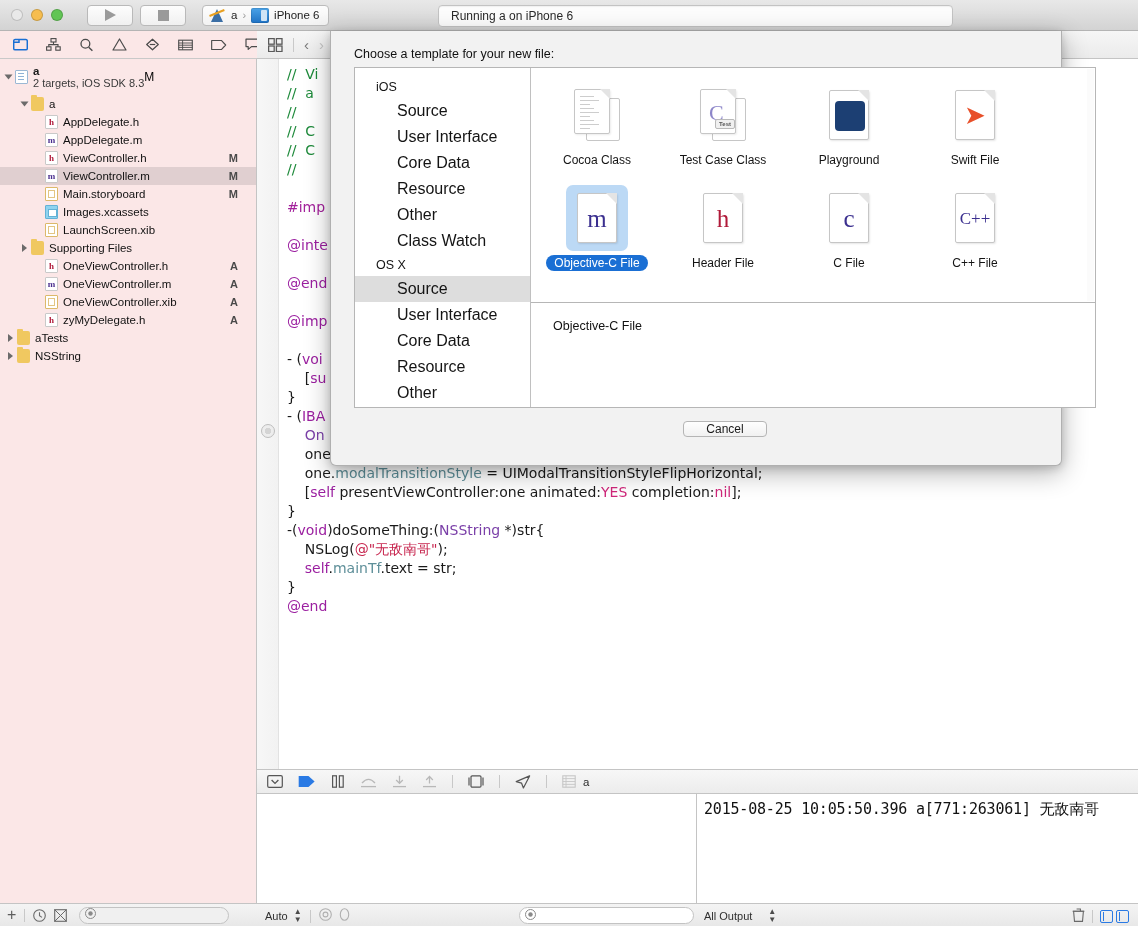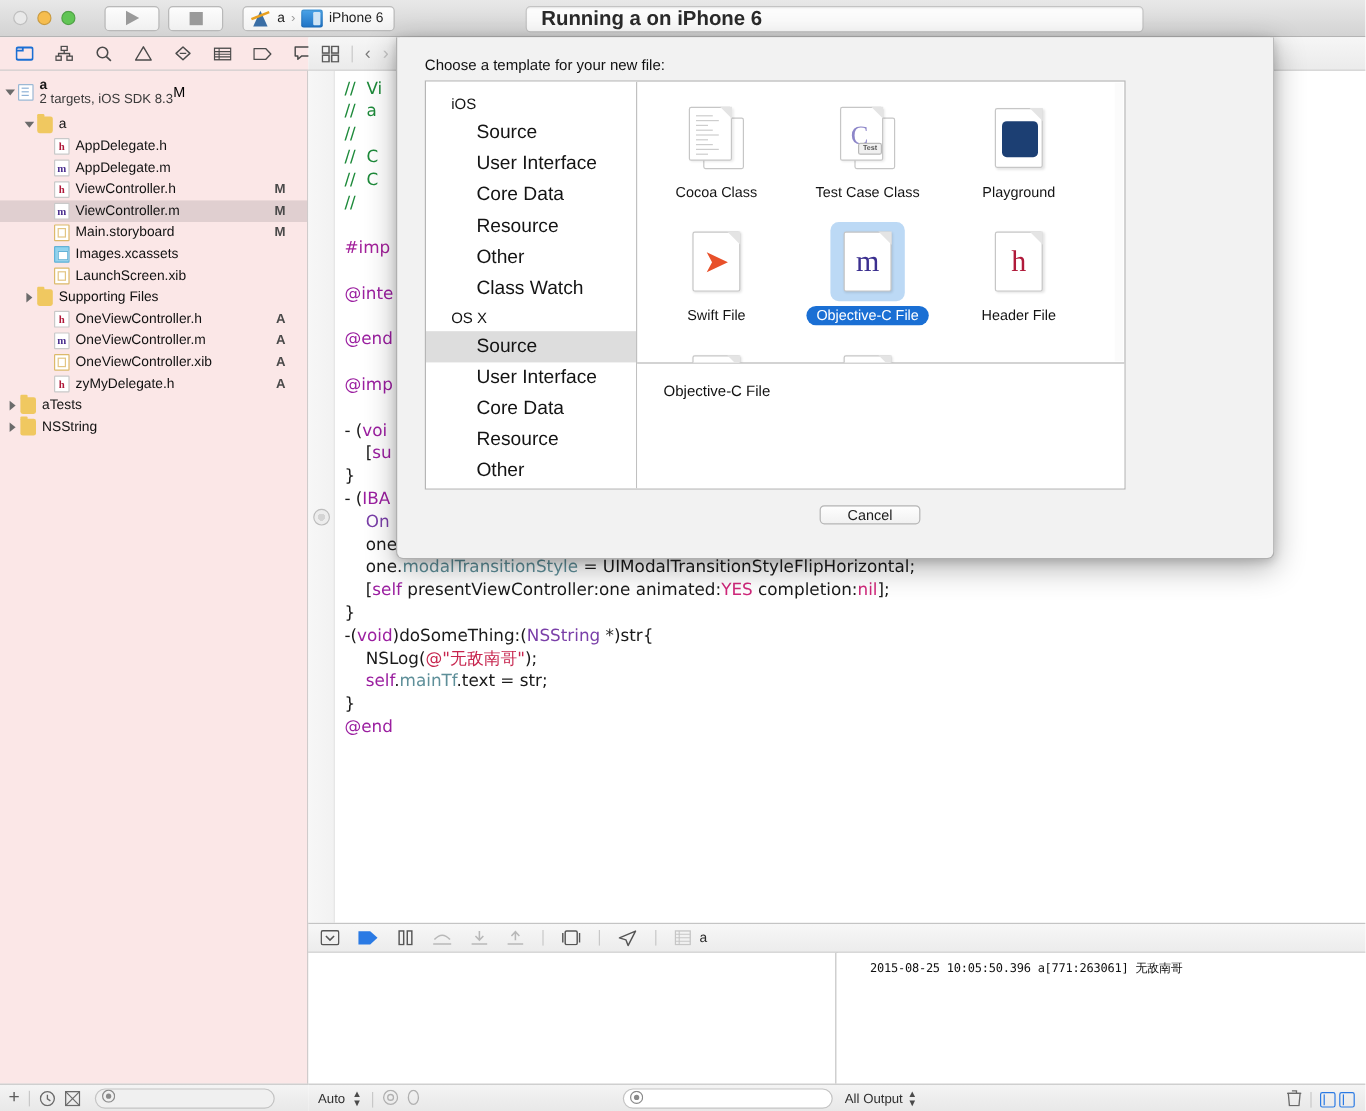--- a/index.html
+++ b/index.html
@@ -64,21 +64,21 @@
     content: ""; position: absolute; right: 2px; top: 2px; width: 6px; height: 11px;
     background: #cfe4f5; border-radius: 1px;
   }
 
   .status-field {
     position: absolute; left: 438px; top: 5px; width: 515px; height: 22px;
     background: #fcfcfc; border: 1px solid #c3c3c3; border-radius: 4px;
     display: flex; align-items: center; padding-left: 12px;
     box-shadow: inset 0 1px 1px rgba(0,0,0,.05);
   }
-  .status-text { font-size: 17px; color: #2a2a2a; font-weight: bold; }
+  .status-text { font-size: 12px; color: #2a2a2a; }
 
   
   .nav-toolbar {
     position: absolute; left: 0; top: 31px; width: 257px; height: 28px;
     background: #fbe7e7; border-bottom: 1px solid #c9c9c9;
     display: flex; align-items: center; gap: 18px; padding-left: 13px;
   }
   .navtab { width: 16px; height: 16px; color: #4b4b4b; display: flex; align-items: center; justify-content: center; }
   .navtab svg { display: block; }
 
@@ -193,22 +193,22 @@
 
   .debug-vars {
     position: absolute; left: 257px; top: 794px; width: 440px; height: 109px;
     background: #fff; border-right: 1px solid #c4c4c4;
   }
   .debug-console {
     position: absolute; left: 698px; top: 794px; right: 0; height: 109px;
     background: #fff; padding: 6px 0 0 6px;
   }
   .console-line {
-    font-family: "DejaVu Sans Mono", monospace; font-size: 10px; color: #111;
-    white-space: pre; letter-spacing: -0.2px; margin-left: 21px;
+    font-family: "DejaVu Sans Mono", monospace; font-size: 15px; color: #111;
+    white-space: pre; letter-spacing: -0.2px;
   }
 
   
   .nav-bottom {
     position: absolute; left: 0; top: 903px; width: 257px; height: 23px;
     background: linear-gradient(#f4f4f4,#e8e8e8); border-top: 1px solid #c4c4c4;
     display: flex; align-items: center; gap: 8px; padding-left: 7px;
   }
   .nb-plus { font-size: 16px; color: #5e5e5e; line-height: 1; }
   .nb-sep { width: 1px; height: 13px; background: #c8c8c8; }
@@ -224,42 +224,42 @@
     background: linear-gradient(#f4f4f4,#e8e8e8); border-top: 1px solid #c4c4c4;
   }
   .sb-auto { position: absolute; left: 8px; top: 4px; display: flex; align-items: center; gap: 6px; }
   .sb-text { font-size: 11px; color: #2f2f2f; }
   .stepper { font-size: 8px; line-height: 8px; color: #4a4a4a; display: flex; flex-direction: column; }
   .sb-filter {
     position: absolute; left: 262px; top: 3px; width: 175px; height: 17px;
     background: #fff; border: 1px solid #c3c3c3; border-radius: 9px;
     display: flex; align-items: center; padding-left: 5px;
   }
-  .sb-alloutput { position: absolute; left: 447px; top: 4px; display: flex; align-items: center; gap: 4px; }
+  .sb-alloutput { position: absolute; left: 447px; top: 4px; display: flex; align-items: center; gap: 16px; }
   .sb-right { position: absolute; right: 9px; top: 4px; display: flex; align-items: center; gap: 7px; }
   .trash { color: #6a6a6a; }
   .panel-toggle { display: flex; gap: 3px; }
   .pt {
     width: 13px; height: 13px; border: 1.4px solid #2a7ae4; border-radius: 2px;
     position: relative;
   }
   .pt::after { content: ""; position: absolute; left: 2px; top: 1px; bottom: 1px; width: 1.4px; background: #2a7ae4; }
 
   
   .sheet-shadow {
     position: absolute; left: 330px; top: 31px; width: 732px; height: 435px;
     background: #f2f2f2; border: 1px solid #b0b0b0; border-top: none;
     border-radius: 0 0 6px 6px;
     box-shadow: 0 7px 26px rgba(0,0,0,.30), 0 2px 8px rgba(0,0,0,.16);
   }
   .sheet-title {
     position: absolute; left: 23px; top: 16px; font-size: 12.5px; color: #111;
   }
   .sheet-body {
-    position: absolute; left: 23px; top: 36px; width: 584px; height: 341px;
+    position: absolute; left: 23px; top: 36px; width: 742px; height: 341px;
     background: #fff; border: 1px solid #b6b6b6; display: flex; overflow: hidden;
   }
   .cat-list {
     width: 176px; background: #fff; border-right: 1px solid #c0c0c0; padding-top: 8px;
   }
   .cat-group { font-size: 12.5px; color: #141414; padding: 4px 0 4px 21px; }
   .cat-item { font-size: 16px; color: #141414; padding: 4px 0 4px 42px; }
   .cat-item.selected { background: #dddddd; }
 
   .template-area { flex: 1; display: flex; flex-direction: column; }

